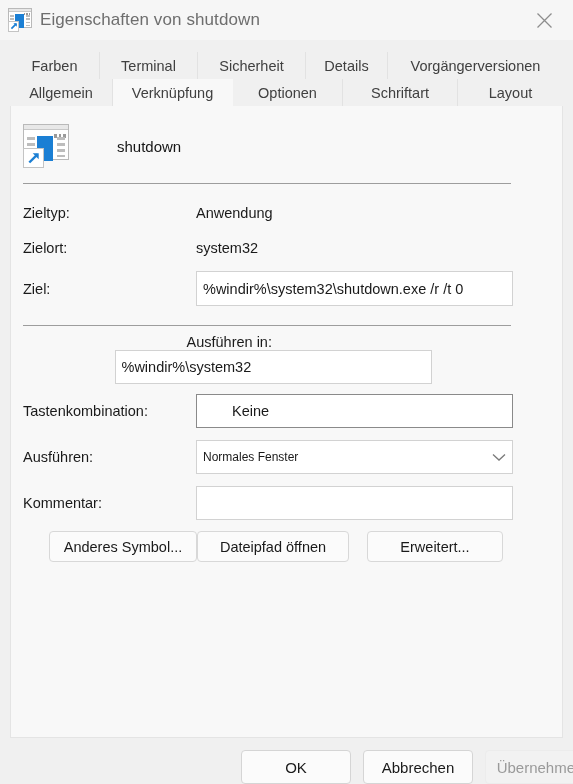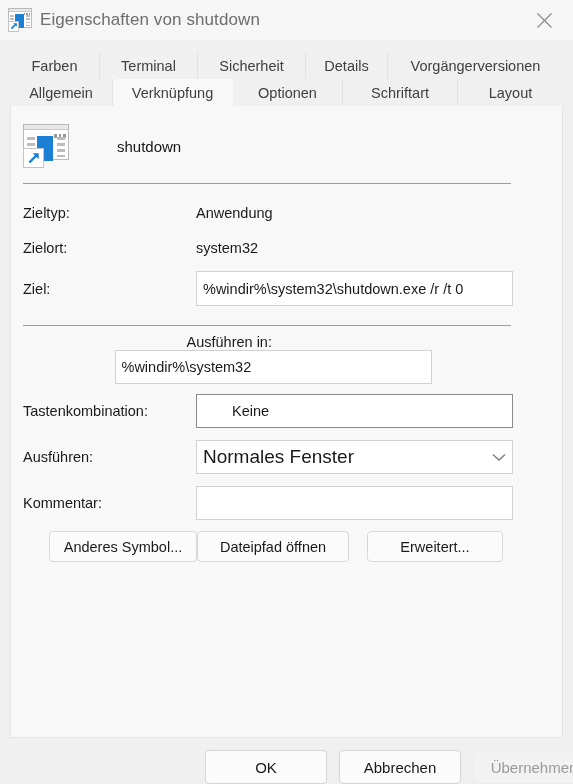--- a/index.html
+++ b/index.html
@@ -227,21 +227,21 @@
 
   .combo {
     box-sizing: border-box;
     height: 34px;
     background: #ffffff;
     border: 1px solid #d2d2d2;
     width: 317px;
     display: flex;
     align-items: center;
     padding: 16px 6px;
-    font-size: 19px;
+    font-size: 12px;
     color: #1a1a1a;
   }
   .combo .caret {
     margin-left: auto;
     display: flex;
     align-items: center;
   }
 
   
   .r-zieltyp  { top: 99px; }
@@ -285,21 +285,21 @@
     background: #f0f0f0;
   }
   .footer-btns {
     position: absolute;
     right: -22px; top: 10px;
     display: flex;
   }
   .fbtn {
     box-sizing: border-box;
     height: 34px;
-    width: 122px;
+    width: 110px;
     background: #fbfbfb;
     border: 1px solid #d5d5d5;
     border-radius: 4px;
     font-family: "Liberation Sans", sans-serif;
     font-size: 15px;
     color: #1a1a1a;
     display: flex;
     align-items: center;
     justify-content: center;
     white-space: nowrap;

